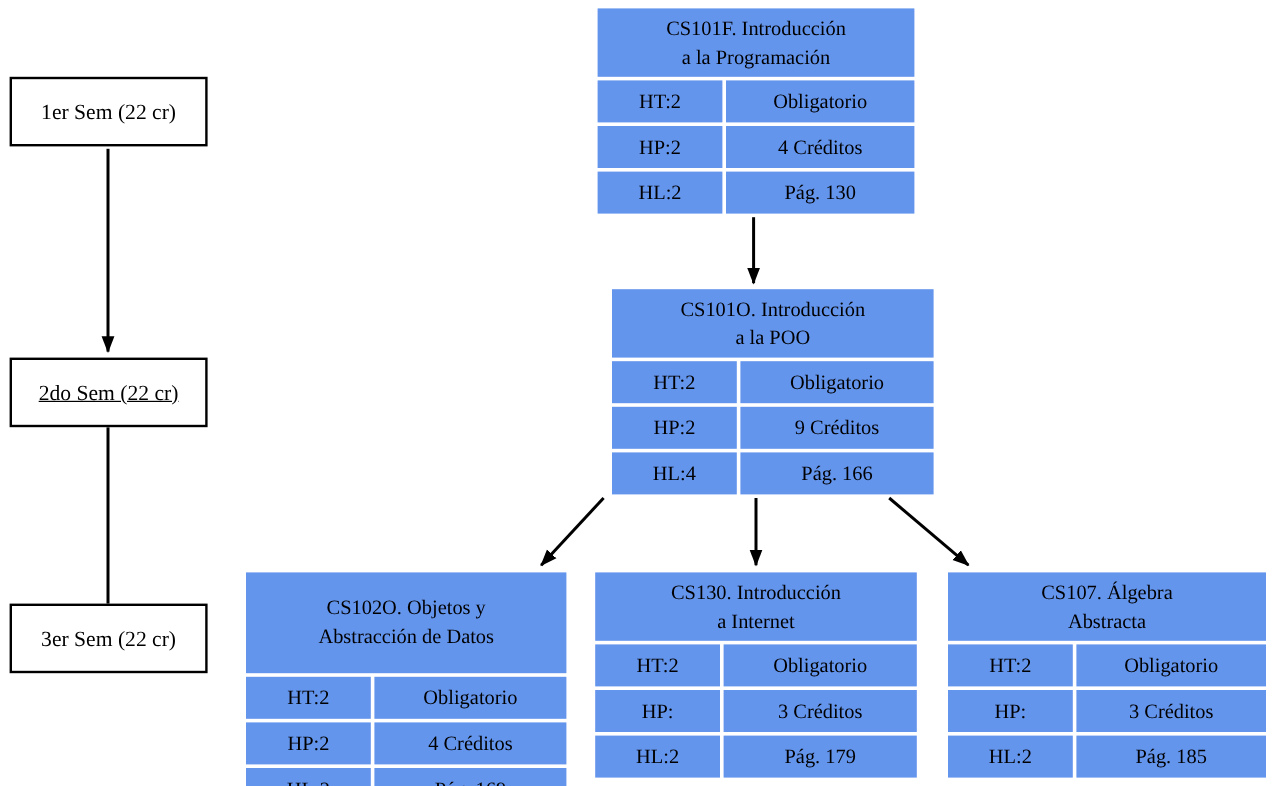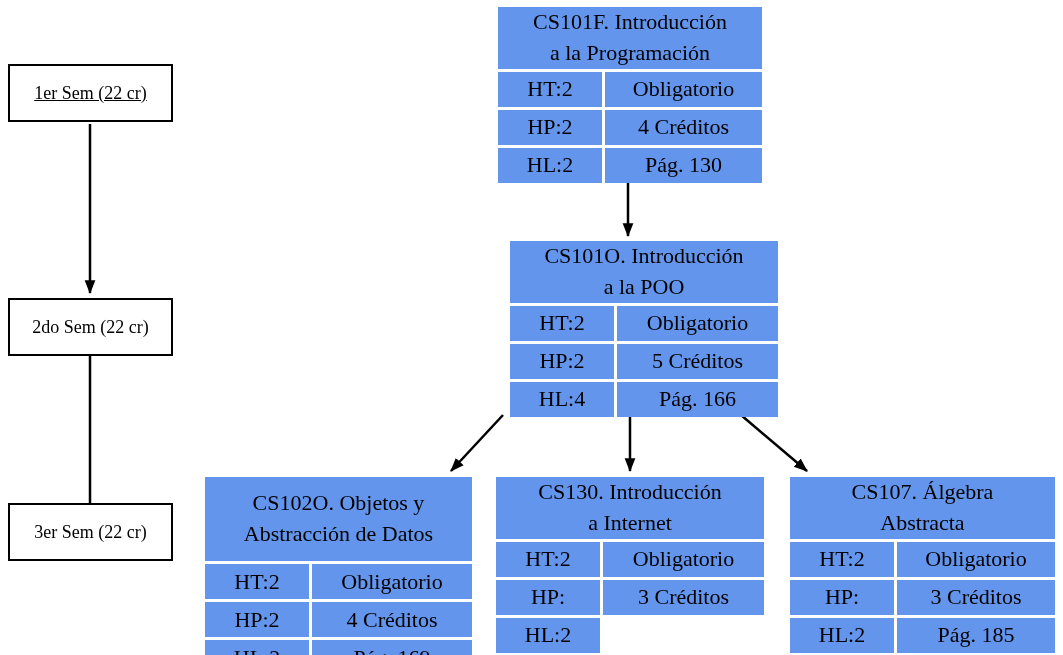--- a/index.html
+++ b/index.html
@@ -34,21 +34,21 @@
     font-size: 18px;
     box-sizing: border-box;
   }
   .course {
     position: absolute;
     display: grid;
     grid-template-columns: 104px 1fr;
     grid-template-rows: 1fr 35px 35px 35px;
     gap: 3px;
     background: #ffffff;
-    font-size: 22px;
+    font-size: 17px;
   }
   .course .title {
     grid-column: 1 / 3;
     background: #6495ED;
     display: flex;
     align-items: center;
     justify-content: center;
     text-align: center;
     white-space: pre-line;
     line-height: 1.4;
@@ -72,24 +72,24 @@
       </marker>
     </defs>
     <line x1="90" y1="124" x2="90" y2="293" stroke="#000000" stroke-width="2.5" marker-end="url(#arrow)"></line>
     <line x1="90" y1="356" x2="90" y2="526" stroke="#000000" stroke-width="2.5" marker-end="url(#arrow)"></line>
     <line x1="628" y1="181" x2="628" y2="236" stroke="#000000" stroke-width="2.5" marker-end="url(#arrow)"></line>
     <line x1="503" y1="415" x2="451" y2="471" stroke="#000000" stroke-width="2.5" marker-end="url(#arrow)"></line>
     <line x1="630" y1="415" x2="630" y2="471" stroke="#000000" stroke-width="2.5" marker-end="url(#arrow)"></line>
     <line x1="741" y1="415" x2="807" y2="471" stroke="#000000" stroke-width="2.5" marker-end="url(#arrow)"></line>
   </svg>
 
-  <div class="sem" style="left:8px; top:64px;text-decoration:underline;">
+  <div class="sem" style="left:8px; top:64px;">
     <span>1er Sem (22 cr)</span>
   </div>
-  <div class="sem" style="left:8px; top:298px;">
+  <div class="sem" style="left:8px; top:298px;text-decoration:underline;">
     <span>2do Sem (22 cr)</span>
   </div>
   <div class="sem" style="left:8px; top:503px;">
     <span>3er Sem (22 cr)</span>
   </div>
 
   <div class="course" style="left:498px; top:7px; width:264px; height:171px;">
     <div class="title">CS101F. Introducción
 a la Programación</div>
     <div class="cell">HT:2</div>
@@ -99,21 +99,21 @@
     <div class="cell">HL:2</div>
     <div class="cell">Pág. 130</div>
   </div>
 
   <div class="course" style="left:496px; top:241px; width:268px; height:171px;padding-left:14px;">
     <div class="title">CS101O. Introducción
 a la POO</div>
     <div class="cell">HT:2</div>
     <div class="cell">Obligatorio</div>
     <div class="cell">HP:2</div>
-    <div class="cell">5 Créditos</div>
+    <div class="cell">9 Créditos</div>
     <div class="cell">HL:4</div>
     <div class="cell">Pág. 166</div>
   </div>
 
   <div class="course" style="left:205px; top:477px; width:267px; height:198px;border-radius:32px;">
     <div class="title">CS102O. Objetos y
 Abstracción de Datos</div>
     <div class="cell">HT:2</div>
     <div class="cell">Obligatorio</div>
     <div class="cell">HP:2</div>
@@ -123,20 +123,21 @@
   </div>
 
   <div class="course" style="left:496px; top:477px; width:268px; height:171px;">
     <div class="title">CS130. Introducción
 a Internet</div>
     <div class="cell">HT:2</div>
     <div class="cell">Obligatorio</div>
     <div class="cell">HP:</div>
     <div class="cell">3 Créditos</div>
     <div class="cell">HL:2</div>
+    <div class="cell">Pág. 179</div>
   </div>
 
   <div class="course" style="left:790px; top:477px; width:265px; height:171px;">
     <div class="title">CS107. Álgebra
 Abstracta</div>
     <div class="cell">HT:2</div>
     <div class="cell">Obligatorio</div>
     <div class="cell">HP:</div>
     <div class="cell">3 Créditos</div>
     <div class="cell">HL:2</div>

